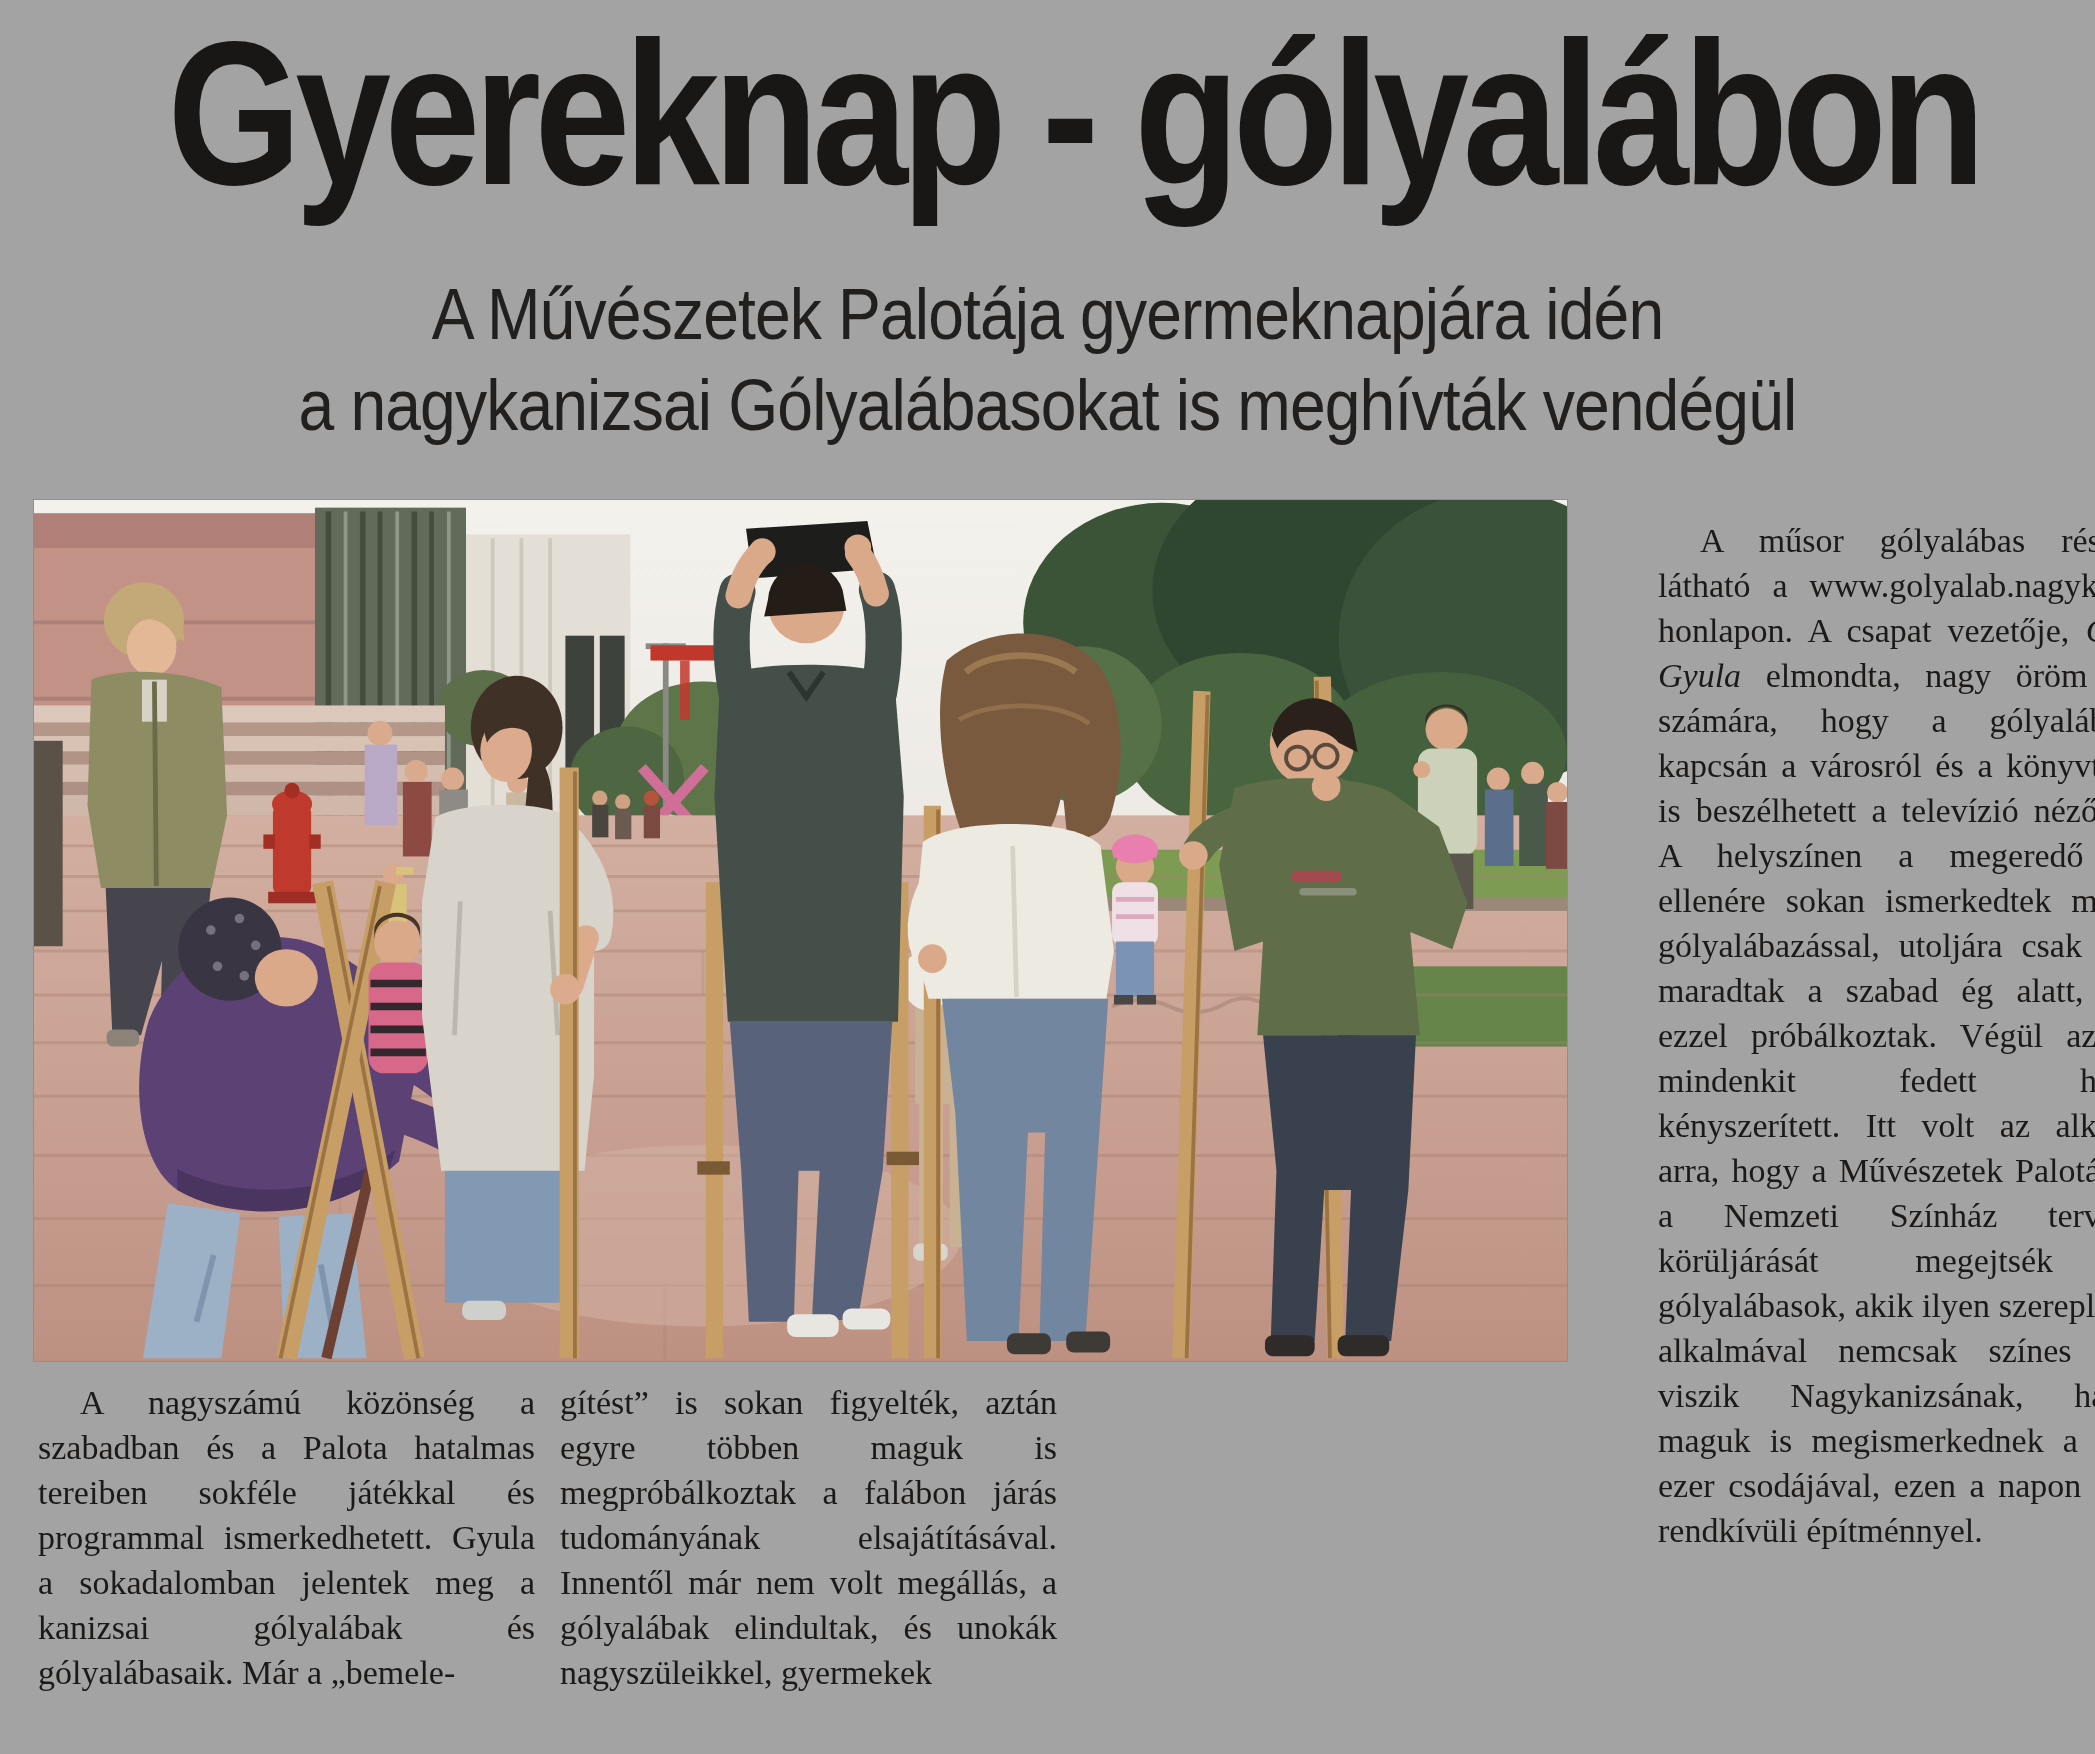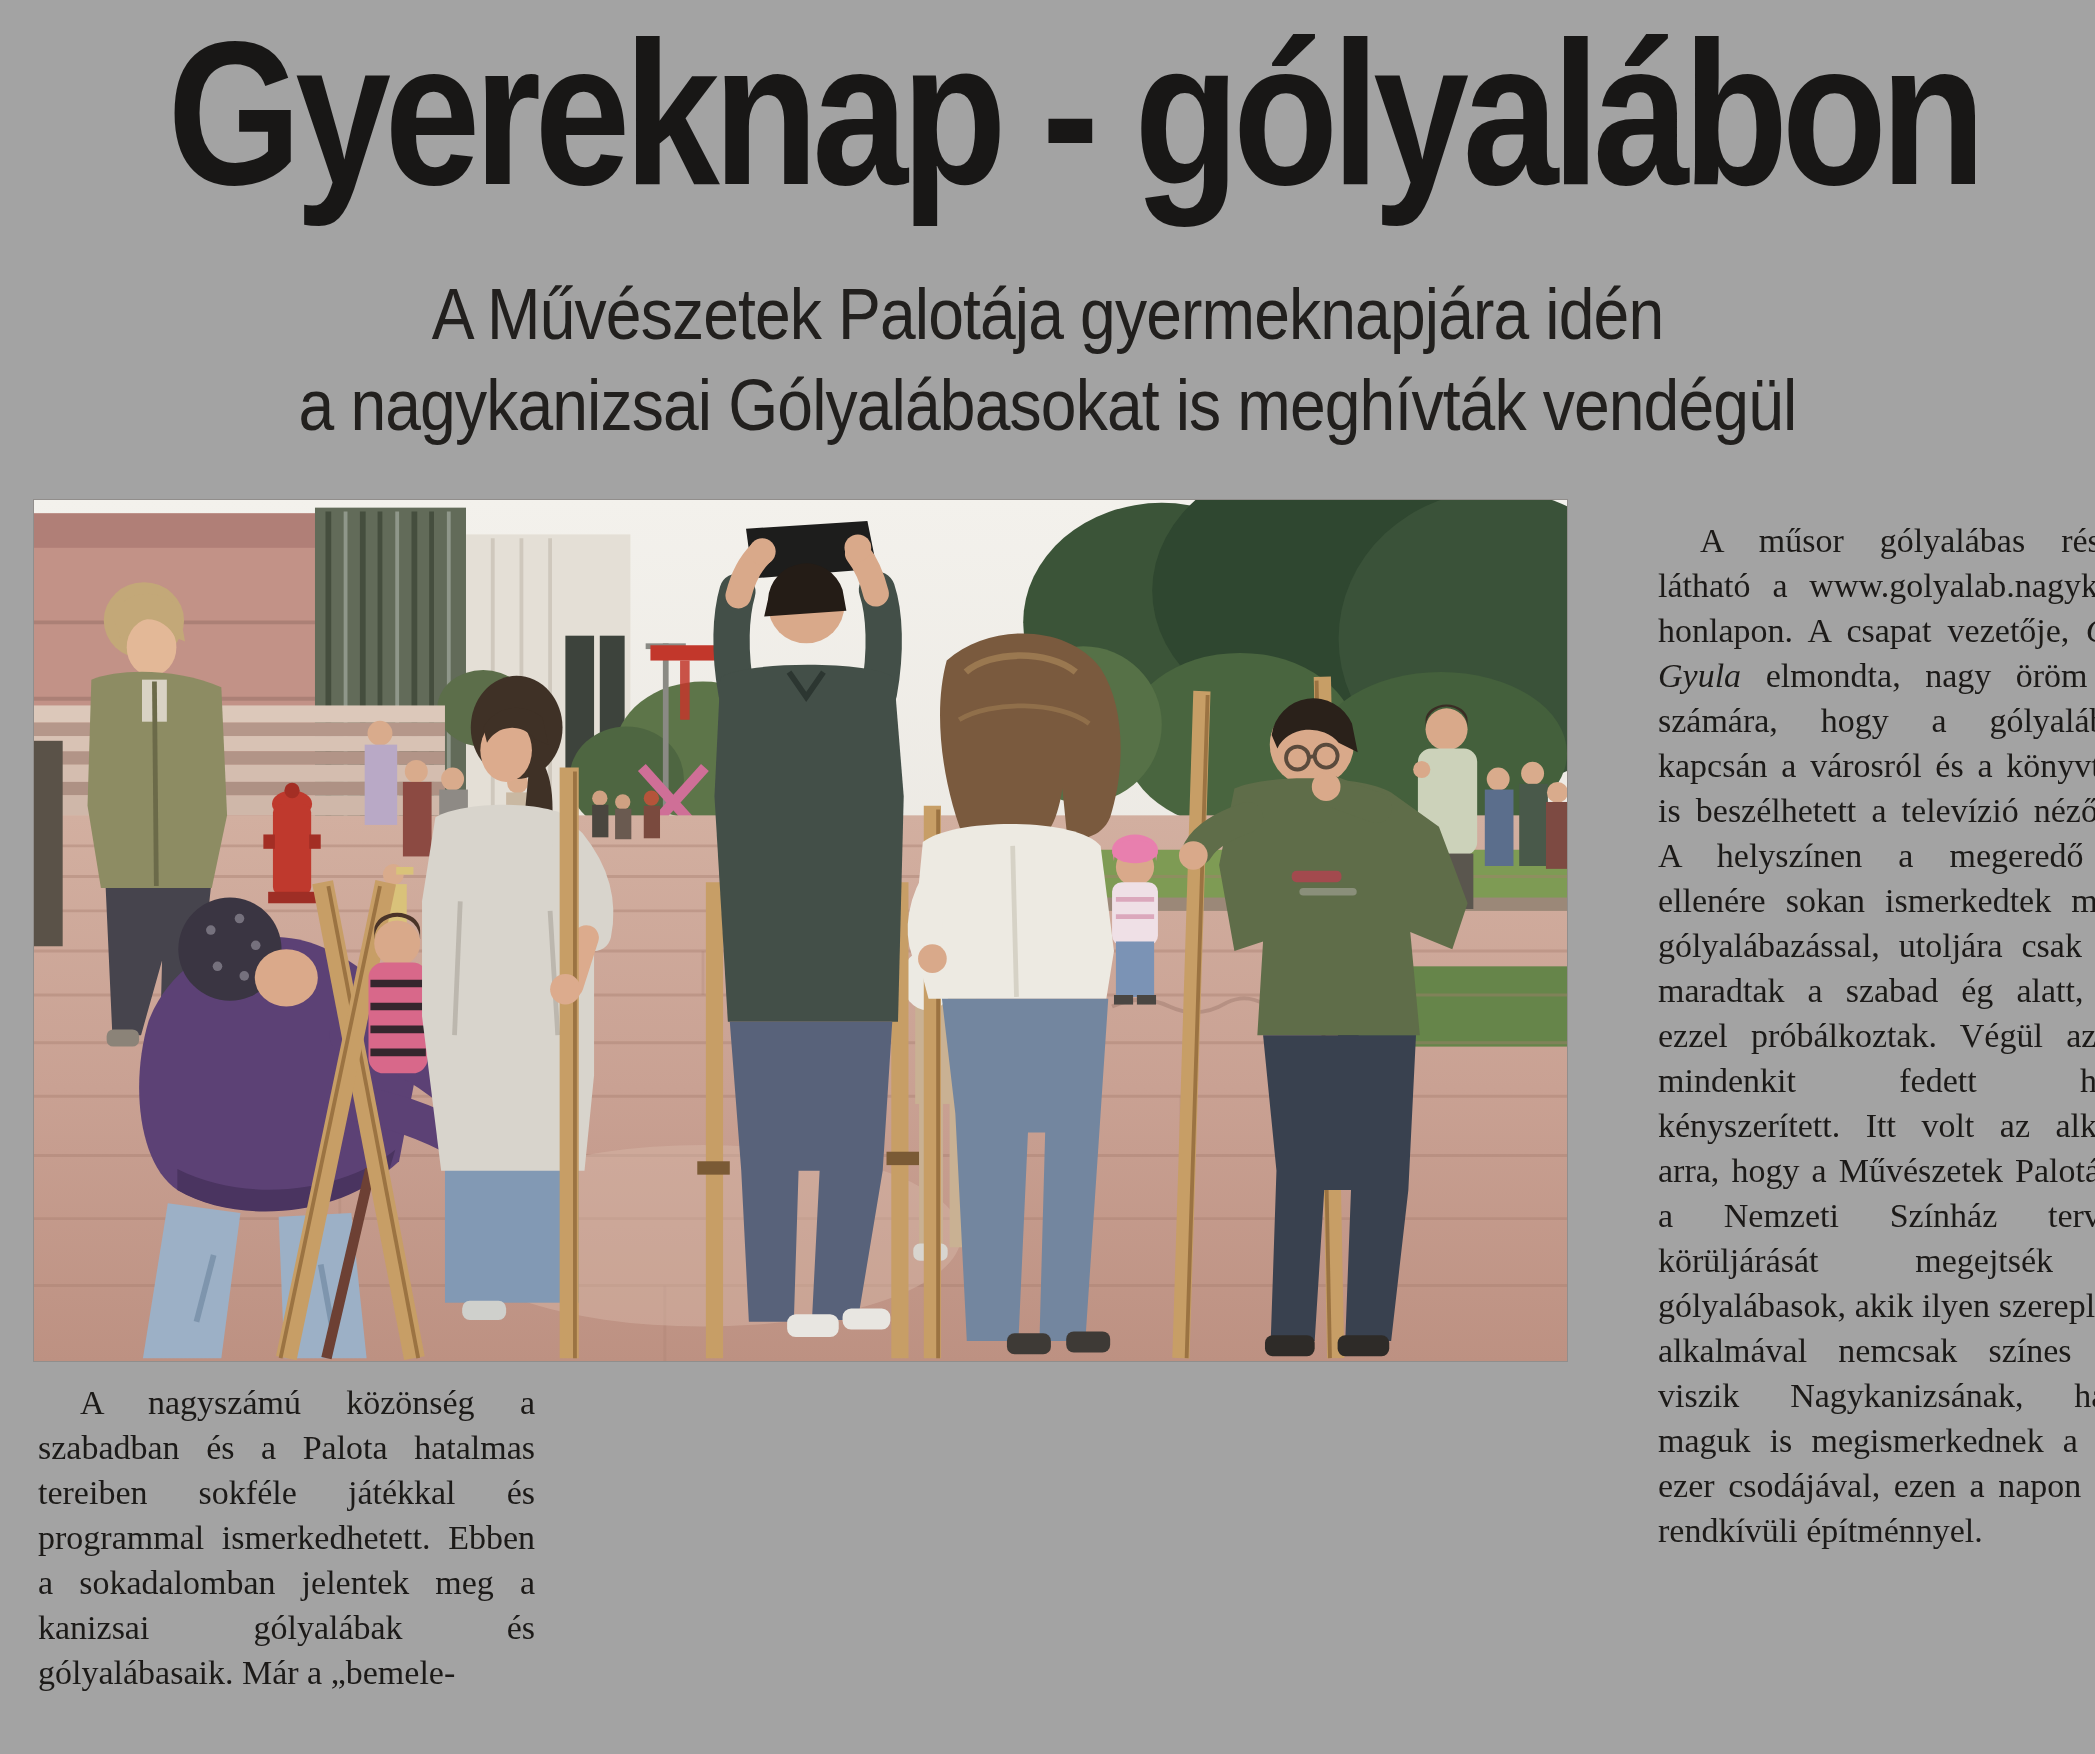--- a/index.html
+++ b/index.html
@@ -379,16 +379,17 @@
         <rect x="1288" y="874" width="52" height="22" rx="8" fill="#2e2b28"></rect>
         <rect x="1364" y="874" width="54" height="22" rx="8" fill="#2e2b28"></rect>
       </g>
     </svg>
   </figure>
 
   <aside class="right-col">
     <p class="bodytext"><span>A műsor gólyalábas részlete látható a www.golyalab.nagykar.hu honlapon. A csapat vezetője, </span><span class="person-name">Czupi Gyula</span><span> elmondta, nagy öröm volt számára, hogy a gólyalábazás kapcsán a városról és a könyvtárról is beszélhetett a televízió nézőinek. A helyszínen a megeredő eső ellenére sokan ismerkedtek meg a gólyalábazással, utoljára csak azok maradtak a szabad ég alatt, akik ezzel próbálkoztak. Végül az eső mindenkit fedett helyre kényszerített. Itt volt az alkalom arra, hogy a Művészetek Palotája és a Nemzeti Színház tervezett körüljárását megejtsék a gólyalábasok, akik ilyen szerepléseik alkalmával nemcsak színes hírét viszik Nagykanizsának, hanem maguk is megismerkednek a világ ezer csodájával, ezen a napon e két rendkívüli építménnyel.</span></p>
   </aside>
 
-  <p class="bodytext col c1">A nagyszámú közönség a szabadban és a Palota hatalmas tereiben sokféle játékkal és programmal ismerkedhetett. Ebben a sokadalomban jelentek meg a kanizsai gólyalábak és gólyalábasaik. Már a „bemele-</p>
+  <p class="bodytext col c1">A nagyszámú közönség a szabadban és a Palota hatalmas tereiben sokféle játékkal és programmal ismerkedhetett. Gyula a sokadalomban jelentek meg a kanizsai gólyalábak és gólyalábasaik. Már a „bemele-</p>
+  <p class="bodytext col c2">gítést” is sokan figyelték, aztán egyre többen maguk is megpróbálkoztak a falábon járás tudományának elsajátításával. Innentől már nem volt megállás, a gólyalábak elindultak, és unokák nagyszüleikkel, gyermekek</p>
 
 </div>
 
 
 </body></html>

